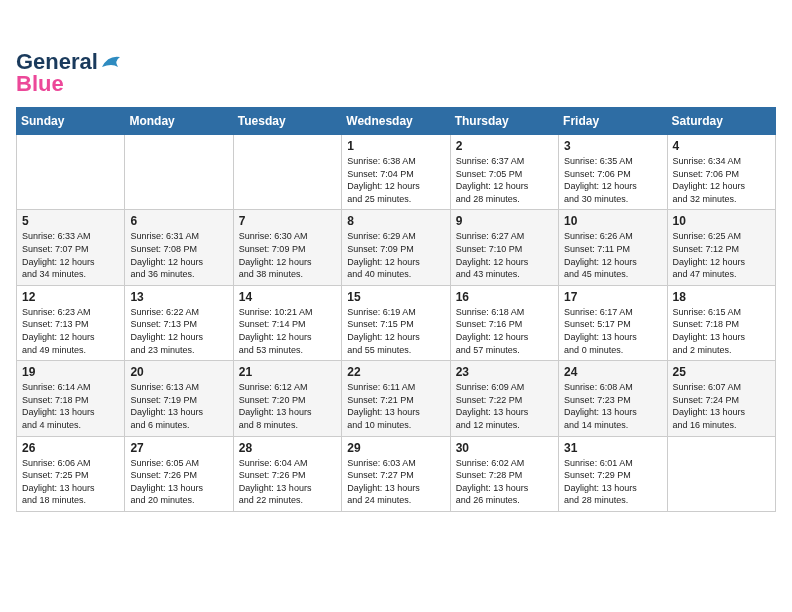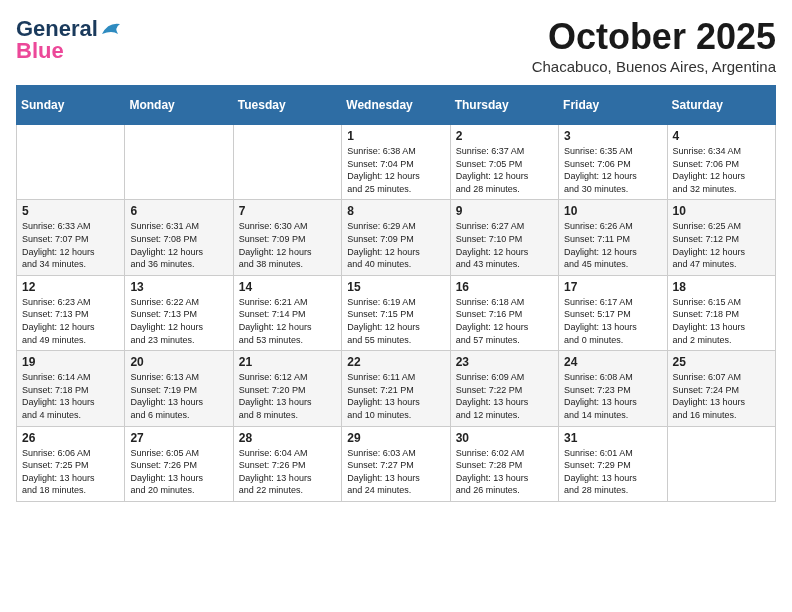--- a/index.html
+++ b/index.html
@@ -8,20 +8,21 @@
       background: #fff;
       width: 792px;
       min-height: 612px;
       padding: 16px;
     }
     .header {
       display: flex;
       justify-content: space-between;
       align-items: flex-start;
       margin-bottom: 10px;
+      margin-top: 33px;
     }
     .logo {
       display: flex;
       flex-direction: column;
       align-items: flex-start;
     }
     .logo-row {
       display: flex;
       align-items: center;
       gap: 2px;
@@ -42,21 +43,21 @@
     .calendar {
       width: 100%;
       border-collapse: collapse;
       border: 1px solid #ccc;
     }
     .calendar th {
       background: #2e6da4;
       color: #fff;
       font-size: 12px;
       font-weight: bold;
-      padding: 12px 4px;
+      padding: 6px 4px;
       text-align: left;
       border: 1px solid #2e6da4;
     }
     .calendar td {
       vertical-align: top;
       border: 1px solid #ccc;
       padding: 4px 5px;
       width: calc(100% / 7);
       min-height: 80px;
       font-size: 9.5px;
@@ -90,24 +91,20 @@
 <div class="header">
   <div class="logo">
     <div class="logo-row">
       <span style="font-size:22px; font-weight:bold; color:#1a3a5c;">General</span>
       <svg width="22" height="18" viewBox="0 0 22 18">
         <path d="M2 14 Q8 2 20 4 Q14 8 18 14 Q12 10 2 14Z" fill="#2e8bc0"></path>
       </svg>
     </div>
     <span style="font-size:22px; font-weight:bold; color:#ec4899; margin-top:-4px;">Blue</span>
   </div>
-  <div class="title-area">
-    <h1>October 2025</h1>
-    <h2>Chacabuco, Buenos Aires, Argentina</h2>
-  </div>
 </div>
 
 <table class="calendar">
   <thead>
     <tr>
     <th>Sunday</th>
         <th>Monday</th>
         <th>Tuesday</th>
         <th>Wednesday</th>
         <th>Thursday</th>
@@ -171,21 +168,21 @@
         <td>
           <span class="day-num">12</span>
           <div class="cell-content"><span>Sunrise: 6:23 AM</span><br><span>Sunset: 7:13 PM</span><br><span>Daylight: 12 hours</span><br><span>and 49 minutes.</span><br></div>
         </td>
         <td>
           <span class="day-num">13</span>
           <div class="cell-content"><span>Sunrise: 6:22 AM</span><br><span>Sunset: 7:13 PM</span><br><span>Daylight: 12 hours</span><br><span>and 23 minutes.</span><br></div>
         </td>
         <td>
           <span class="day-num">14</span>
-          <div class="cell-content"><span>Sunrise: 6:21 AM</span><br><span>Sunset: 7:14 PM</span><br><span>Daylight: 12 hours</span><br><span>and 53 minutes.</span><br></div>
+          <div class="cell-content"><span>Sunrise: 10:21 AM</span><br><span>Sunset: 7:14 PM</span><br><span>Daylight: 12 hours</span><br><span>and 53 minutes.</span><br></div>
         </td>
         <td>
           <span class="day-num">15</span>
           <div class="cell-content"><span>Sunrise: 6:19 AM</span><br><span>Sunset: 7:15 PM</span><br><span>Daylight: 12 hours</span><br><span>and 55 minutes.</span><br></div>
         </td>
         <td>
           <span class="day-num">16</span>
           <div class="cell-content"><span>Sunrise: 6:18 AM</span><br><span>Sunset: 7:16 PM</span><br><span>Daylight: 12 hours</span><br><span>and 57 minutes.</span><br></div>
         </td>
         <td>

